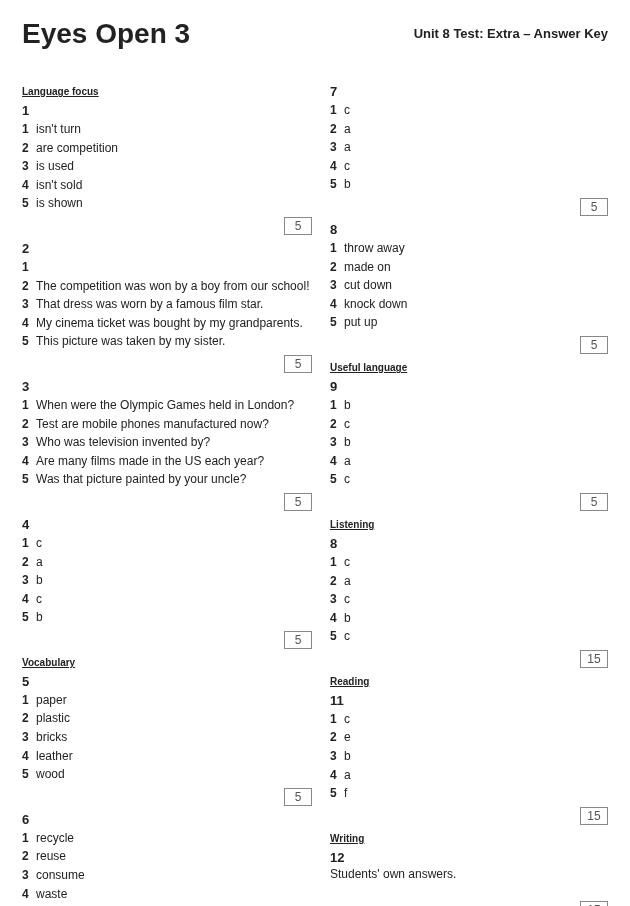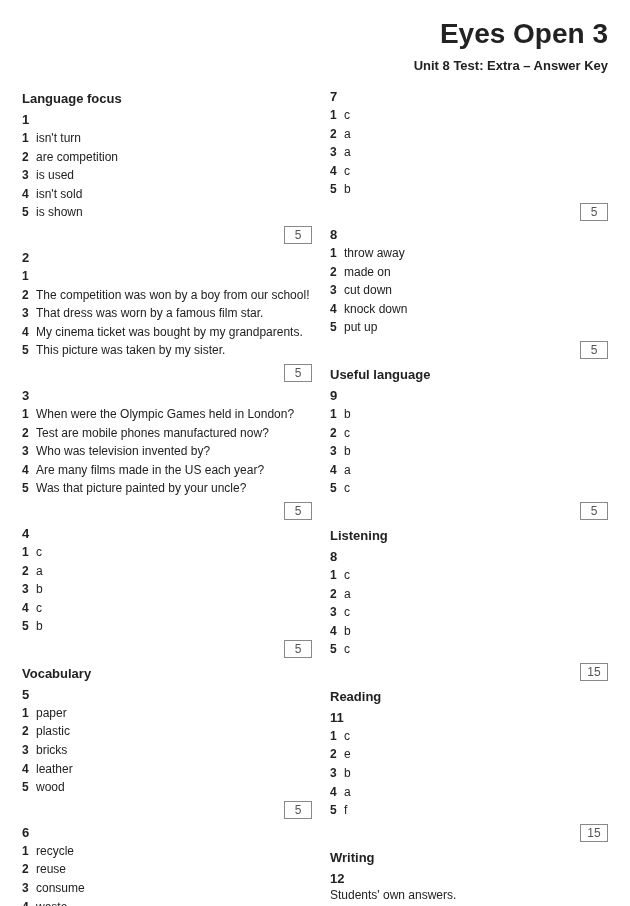--- a/index.html
+++ b/index.html
@@ -8,23 +8,22 @@
       min-height: 906px;
       background: #fff;
       font-family: Arial, Helvetica, sans-serif;
       font-size: 12px;
       color: #222;
       padding: 18px 22px 18px 22px;
     }
     .header-row {
       display: flex;
       justify-content: space-between;
-      align-items: flex-end;
-      margin-bottom: 10px;
-      flex-direction: column;
+      align-items: flex-start;
+      margin-bottom: 28px;
     }
     .main-title {
       font-size: 28px;
       font-weight: bold;
       color: #222;
     }
     .header-right {
       font-size: 13px;
       font-weight: bold;
       text-align: right;
@@ -36,24 +35,25 @@
     }
     .col-left {
       width: 290px;
       flex-shrink: 0;
     }
     .col-right {
       flex: 1;
       padding-left: 18px;
     }
     .section-title {
-      font-size: 13px;
+      font-size: 10px;
       font-weight: bold;
       margin-bottom: 4px;
       margin-top: 8px;
+      text-decoration: underline;
     }
     .q-number {
       font-weight: bold;
       font-size: 13px;
       margin-top: 6px;
       margin-bottom: 2px;
     }
     .answer-list {
       list-style: none;
       margin-left: 0;

